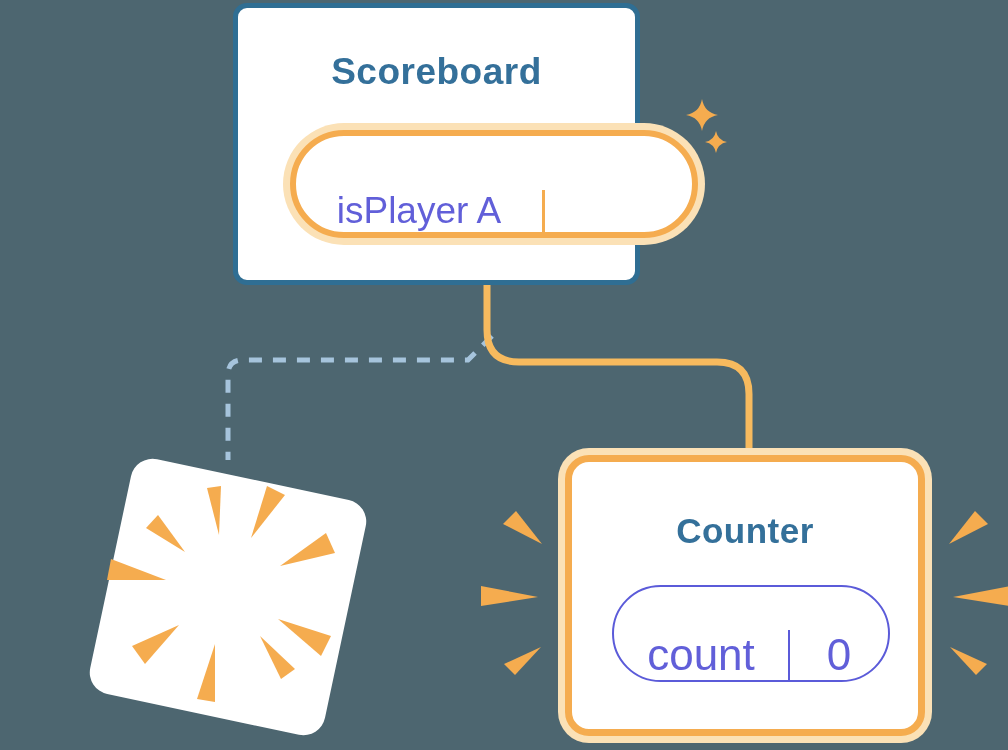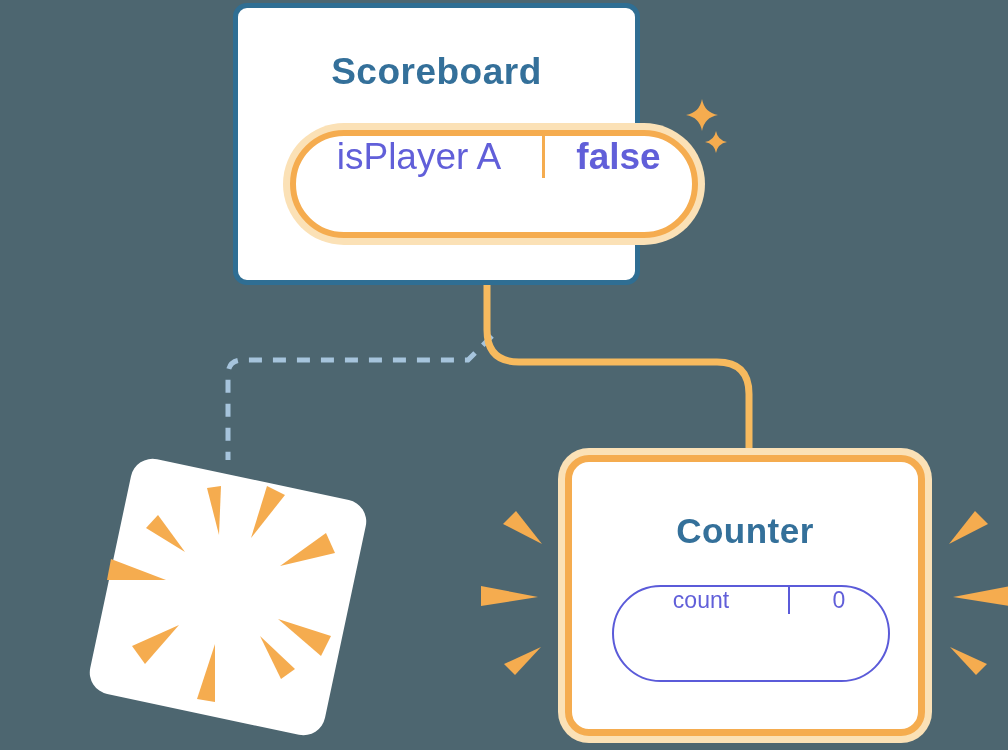--- a/index.html
+++ b/index.html
@@ -21,38 +21,38 @@
     border:7px solid var(--orange,#F5AC4F);border-radius:24px;
     box-shadow:0 0 0 7px var(--orange-glow,#FBE1B6);
   }
   .card-title{
     text-align:center;color:var(--title-text,#34709A);
     font-weight:600;letter-spacing:.5px;
   }
   .scoreboard-title{margin-top:38px;font-size:37px;line-height:52px;}
   .counter-title{margin-top:46px;font-size:35px;line-height:46px;}
   .state-pill{
-    position:absolute;display:flex;box-sizing:border-box;align-items:flex-start;
+    position:absolute;display:flex;box-sizing:border-box;align-items:flex-end;
     border-radius:70px;background:#fff;
   }
   .scoreboard-pill{
     left:52px;top:122px;width:408px;height:108px;
     border:6px solid var(--orange,#F5AC4F);
     box-shadow:0 0 0 7px var(--orange-glow,#FBE1B6);
   }
   .counter-pill{
     left:40px;top:123px;width:278px;height:97px;
     border:2px solid var(--indigo-border,#5B5BD9);
   }
   .pill-cell{
     display:flex;align-items:center;justify-content:center;
     color:var(--state-text,#615FD9);
   }
   .scoreboard-pill .pill-cell{font-size:37px;}
-  .counter-pill .pill-cell{font-size:23px;}
+  .counter-pill .pill-cell{font-size:44px;}
   .scoreboard-pill .pill-key{width:246px;border-right:3px solid var(--orange,#F5AC4F);}
   .scoreboard-pill .pill-value{flex:1;font-weight:700;}
   .counter-pill .pill-key{width:174px;border-right:2px solid var(--indigo-border,#5B5BD9);}
   .counter-pill .pill-value{flex:1;}
   .connector-orange{stroke:var(--connector-orange,#F7BA5E);stroke-width:7;fill:none;}
   .connector-dashed{
     stroke:var(--dashed-blue,#A6C4DC);stroke-width:5;fill:none;
     stroke-dasharray:13 11;
   }
   .poof-rect{fill:var(--poof-white,#FFFFFF);}
@@ -93,21 +93,20 @@
       <polygon class="ray" points="988,524 975,511 949,544"></polygon>
       <polygon class="ray" points="1010,586 1010,606 953,597"></polygon>
       <polygon class="ray" points="987,664 976,675 950,647"></polygon>
     </g>
   </svg>
 
   <div class="card scoreboard-card">
     <div class="card-title scoreboard-title">Scoreboard</div>
     <div class="state-pill scoreboard-pill">
       <div class="pill-cell pill-key">isPlayer A</div>
-      <div class="pill-cell pill-value">false</div>
     </div>
   </div>
 
   <div class="card counter-card">
     <div class="card-title counter-title">Counter</div>
     <div class="state-pill counter-pill">
       <div class="pill-cell pill-key">count</div>
       <div class="pill-cell pill-value">0</div>
     </div>
   </div>

